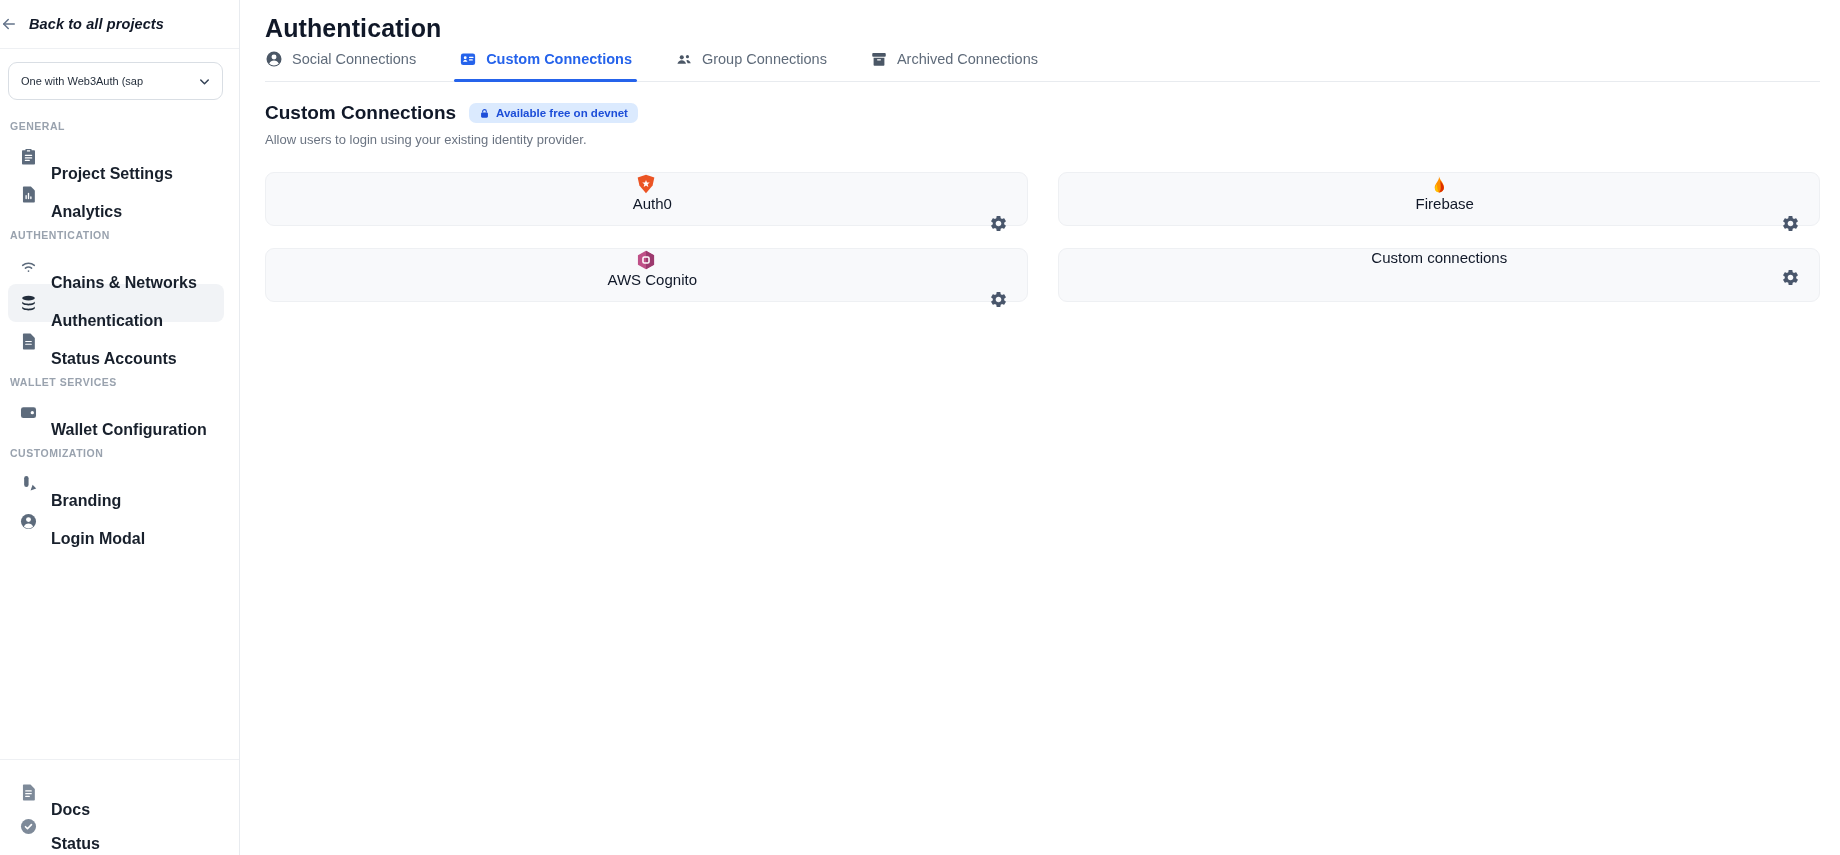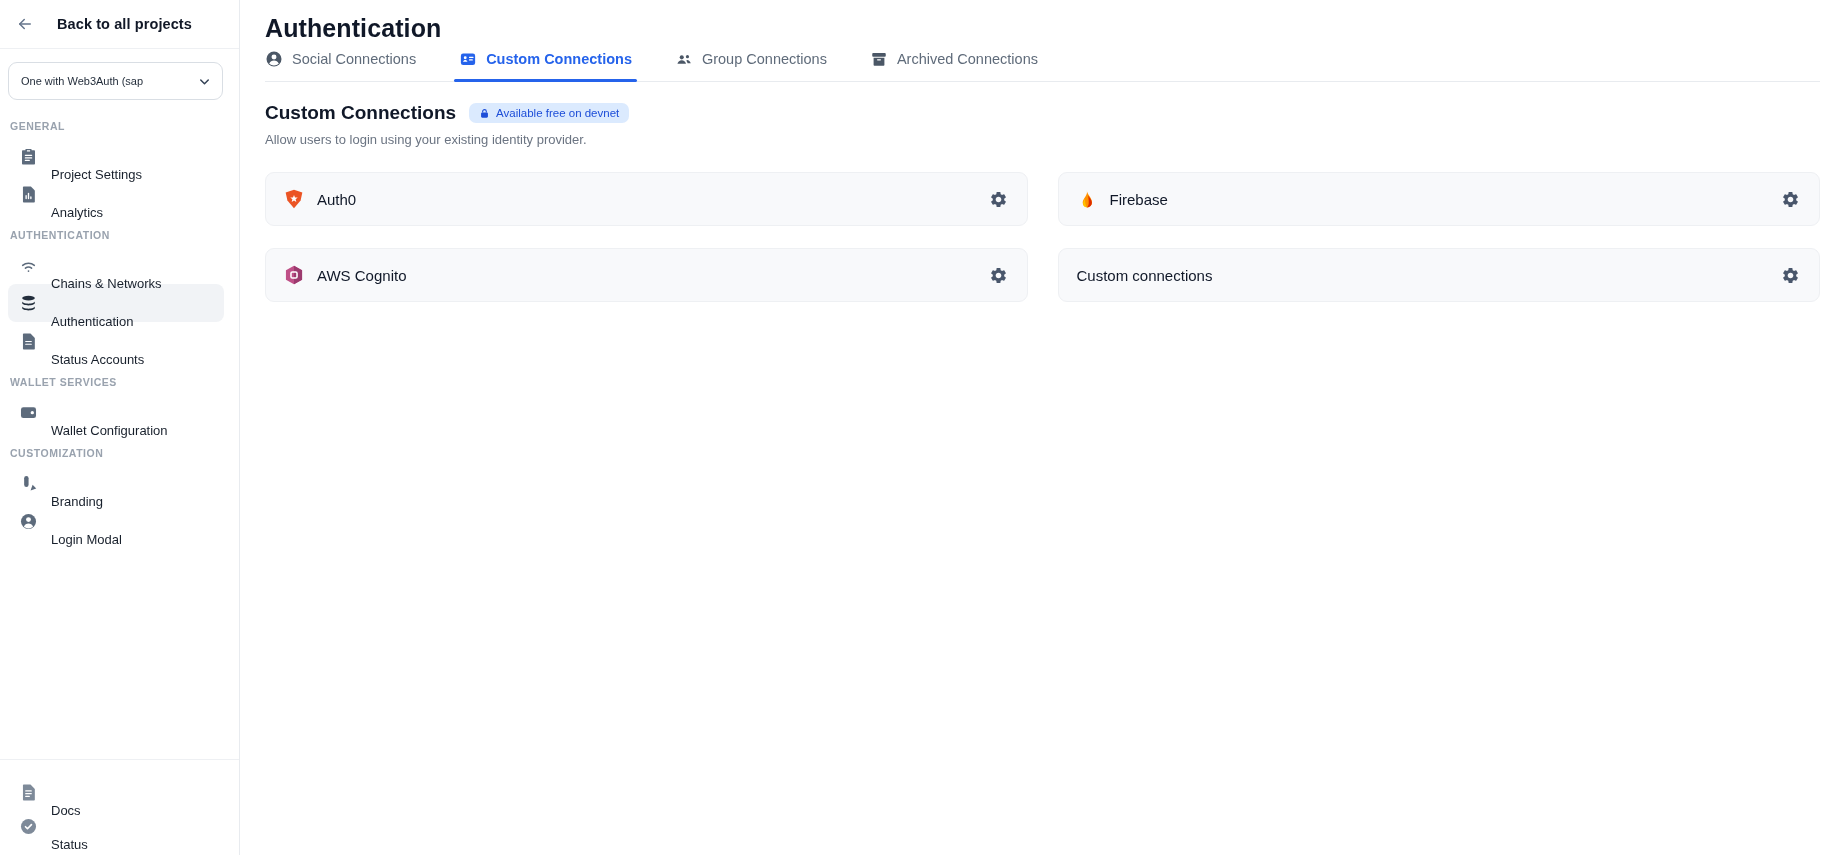--- a/index.html
+++ b/index.html
@@ -4,60 +4,60 @@
 <style>
   * { margin:0; padding:0; box-sizing:border-box; }
   html,body { width:1840px; height:855px; background:#fff; font-family:"Liberation Sans", sans-serif; overflow:hidden; }
   body { display:flex; }
 
   .icon { display:inline-flex; align-items:center; justify-content:center; flex:none; }
   .icon svg { display:block; }
 
   
   .sidebar { width:240px; height:855px; border-right:1px solid #e8ebef; display:flex; flex-direction:column; background:#fff; }
-  .back-row { display:flex; align-items:center; gap:23px; height:49px; padding:0 16px; border-bottom:1px solid #eef0f3; cursor:pointer; }
+  .back-row { display:flex; align-items:center; gap:11px; height:49px; padding:0 0; border-bottom:1px solid #eef0f3; cursor:pointer;font-style:italic; }
   .back-row .icon svg { width:18px; height:18px; }
   .back-label { font-size:14.5px; font-weight:700; color:#111827; letter-spacing:.1px; }
 
   .project-select { margin:13px 16px 2px 8px; height:38px; border:1px solid #d9dee4; border-radius:9px; display:flex; align-items:center; justify-content:space-between; padding:0 10px 0 12px; cursor:pointer; background:#fff; }
   .project-select .value { font-size:11px; color:#1f2937; font-weight:500; white-space:nowrap; overflow:hidden; max-width:170px; }
   .project-select .icon svg { width:15px; height:15px; }
 
   .nav { flex:1; padding-top:2px; }
   .section-label { padding:16px 10px 5px; font-size:10.5px; font-weight:700; letter-spacing:.05em; color:#99a2ae; }
   .nav-item { display:flex; align-items:center; gap:13px; height:38px; margin:0 15px 0 8px; padding:0 11px; border-radius:8px; cursor:pointer; color:#18202c; }
   .nav-item .icon { color:#5d6b7c; }
   .nav-item .icon svg { width:19px; height:19px; }
-  .nav-item .label { font-size:13px; font-weight:400;margin-top:36px; }
+  .nav-item .label { font-size:16px; font-weight:700;margin-top:36px; }
   .nav-item.active { background:#f1f3f6; }
   .nav-item.active .icon { color:#232e3c; }
 
   .sidebar-footer { border-top:1px solid #eef0f3; padding:15px 0 12px;text-align:right; }
   .sidebar-footer .nav-item { height:34px; }
   .sidebar-footer .icon { color:#7e8a99; }
 
   
   .main { flex:1; padding:0 20px 0 25px; display:flex; flex-direction:column; }
   .page-title { margin-top:14px; font-size:25px; font-weight:700; color:#101828; letter-spacing:.1px; }
 
   .tabs { display:flex; gap:43px; margin-top:7px; border-bottom:1px solid #e8ebef; }
   .tab { position:relative; display:flex; align-items:center; gap:9px; padding-bottom:13px; font-size:14.5px; font-weight:500; color:#5f6b7a; cursor:pointer; }
   .tab .icon { color:#4b5766; }
   .tab .icon svg { width:18px; height:18px; }
   .tab.active { color:var(--accent,#2563eb); font-weight:600; }
   .tab.active::after { content:""; position:absolute; left:-5px; right:-5px; bottom:-1px; height:3px; border-radius:2px; background:var(--accent,#2563eb); }
 
   .section-head { display:flex; align-items:center; gap:13px; margin-top:20px; }
   .section-heading { font-size:19px; font-weight:700; color:#101828; }
-  .badge { display:inline-flex; align-items:center; gap:6px; background:var(--badge-bg,#dbeafe); color:var(--badge-text,#1d4ed8); border-radius:7px; padding:4px 10px; font-size:11.5px; font-weight:400; }
+  .badge { display:inline-flex; align-items:center; gap:6px; background:var(--badge-bg,#dbeafe); color:var(--badge-text,#1d4ed8); border-radius:7px; padding:4px 10px; font-size:11.5px; font-weight:700; }
   .badge .icon svg { width:11px; height:11px; }
   .section-desc { margin-top:8px; font-size:13px; color:#6b7482; }
 
   .cards { margin-top:25px; display:grid; grid-template-columns:1fr 1fr; column-gap:30px; row-gap:22px; }
-  .card { height:54px; background:#f8f9fb; border:1px solid #eef0f3; border-radius:9px; display:flex; align-items:center; padding:0 17px; }
+  .card { height:54px; background:#f8f9fb; border:1px solid #eef0f3; border-radius:9px; display:flex; align-items:center; padding:0 17px;flex-direction:column; }
   .card .brand-icon svg { width:22px; height:22px; }
   .card .label { font-size:15px; color:#101828; font-weight:500; margin-left:12px; }
   .card .label.no-icon { margin-left:1px; }
   .gear-btn { margin-left:auto; border:none; background:transparent; cursor:pointer; color:#49566b; display:flex; padding:2px; }
   .gear-btn svg { width:19px; height:19px; }
 </style>
 </head>
 <body>
 
 <aside class="sidebar">

